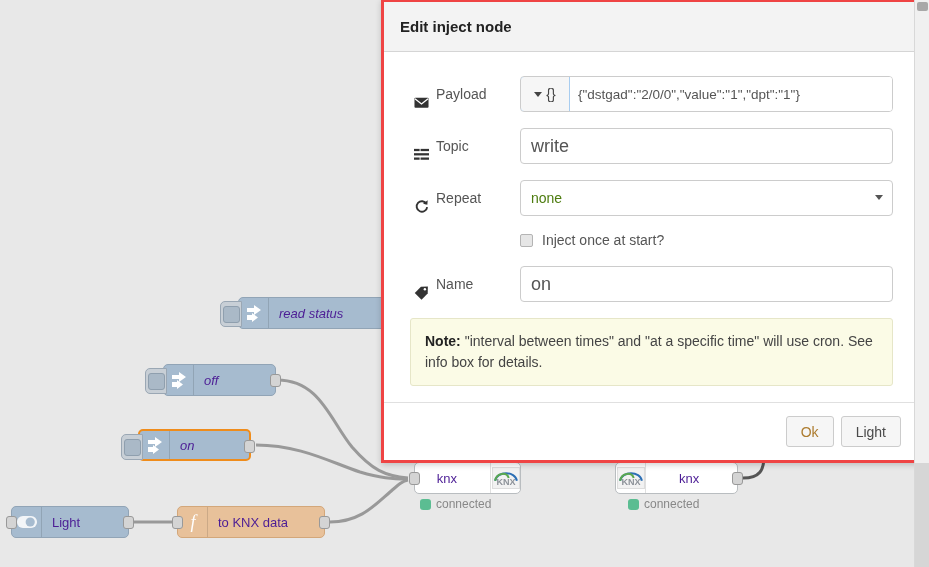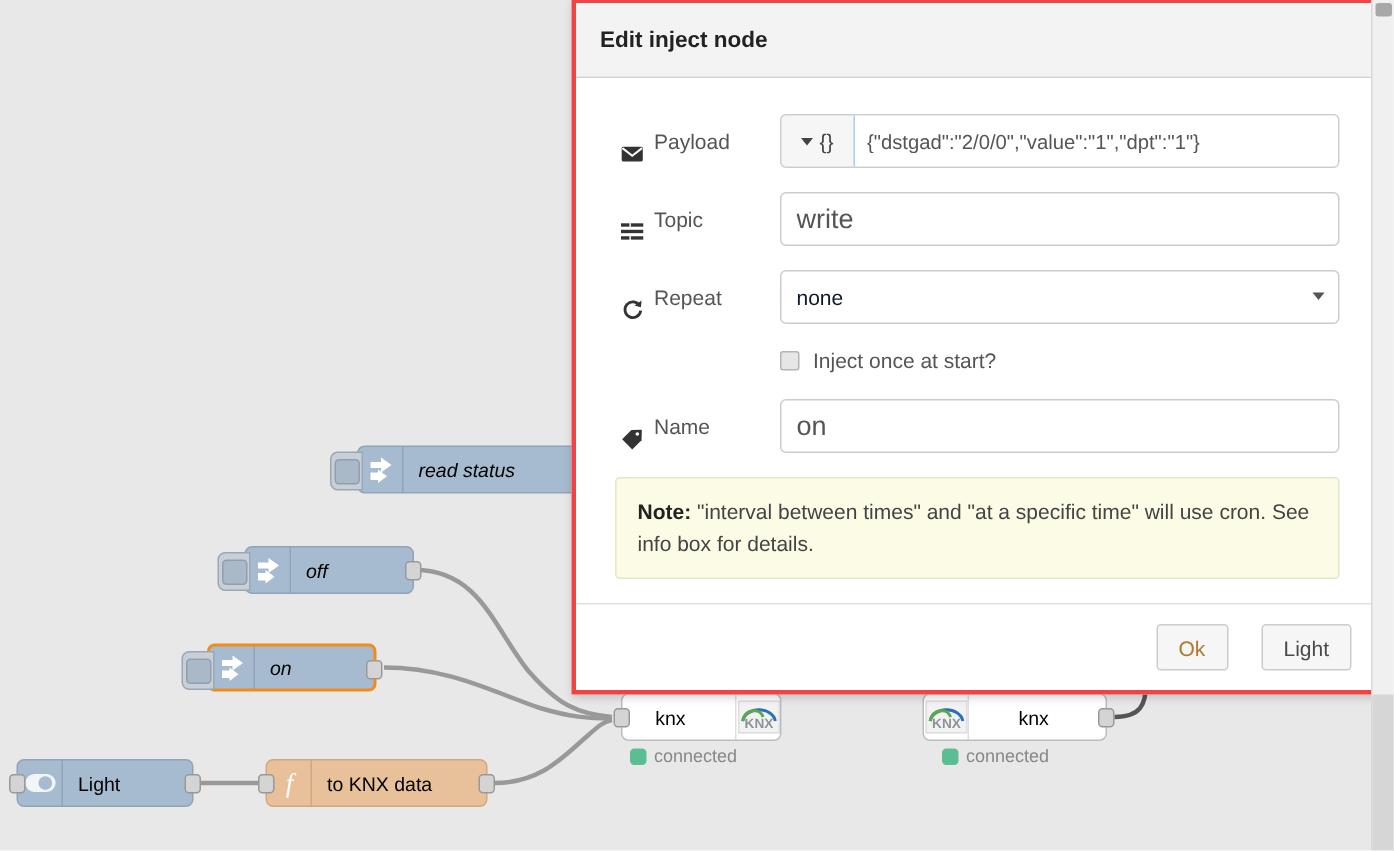--- a/index.html
+++ b/index.html
@@ -49,21 +49,21 @@
     flex: 0 0 30px;
   }
   .node-icon-box.right {
     border-right: none;
     border-left: 1px solid rgba(0,0,0,0.12);
   }
   .node-label {
     flex: 1 1 auto;
     padding: 0 10px;
     font-size: 13px;
-    color: #000000;
+    color: #4c1d95;
     white-space: nowrap;
     overflow: hidden;
   }
   .node-label.italic { font-style: italic; }
   .node-label.center-right { text-align: right; }
 
   
   .inject-btn {
     position: absolute;
     left: -19px; top: 3px;
@@ -154,21 +154,21 @@
     box-sizing: border-box;
     background: #fff;
     overflow: hidden;
   }
   #dialog-footer {
     flex: 0 0 58px;
     border-top: 1px solid #e0e0e0;
     display: flex; align-items: center; justify-content: flex-end;
     padding: 0 18px;
     box-sizing: border-box;
-    gap: 22px;
+    gap: 7px;
     background: #fff;
   }
   .dlg-btn {
     min-width: 48px;
     height: 31px;
     padding: 0 14px;
     font-size: 14px;
     background: #f6f6f6;
     border: 1px solid #ccc;
     border-radius: 3px;
@@ -257,21 +257,21 @@
   
   .sel-wrap { position: relative; width: 100%; }
   .sel-input {
     width: 100%;
     height: 36px;
     box-sizing: border-box;
     border: 1px solid #ccc;
     border-radius: 4px;
     padding: 0 26px 0 10px;
     font-size: 14px;
-    color: #0f172a;
+    color: #4d7c0f;
     background: #fff;
     line-height: 34px;
     cursor: pointer;
   }
   .sel-caret {
     position: absolute;
     right: 10px; top: 15px;
     width: 0; height: 0;
     border-left: 4px solid transparent;
     border-right: 4px solid transparent;

